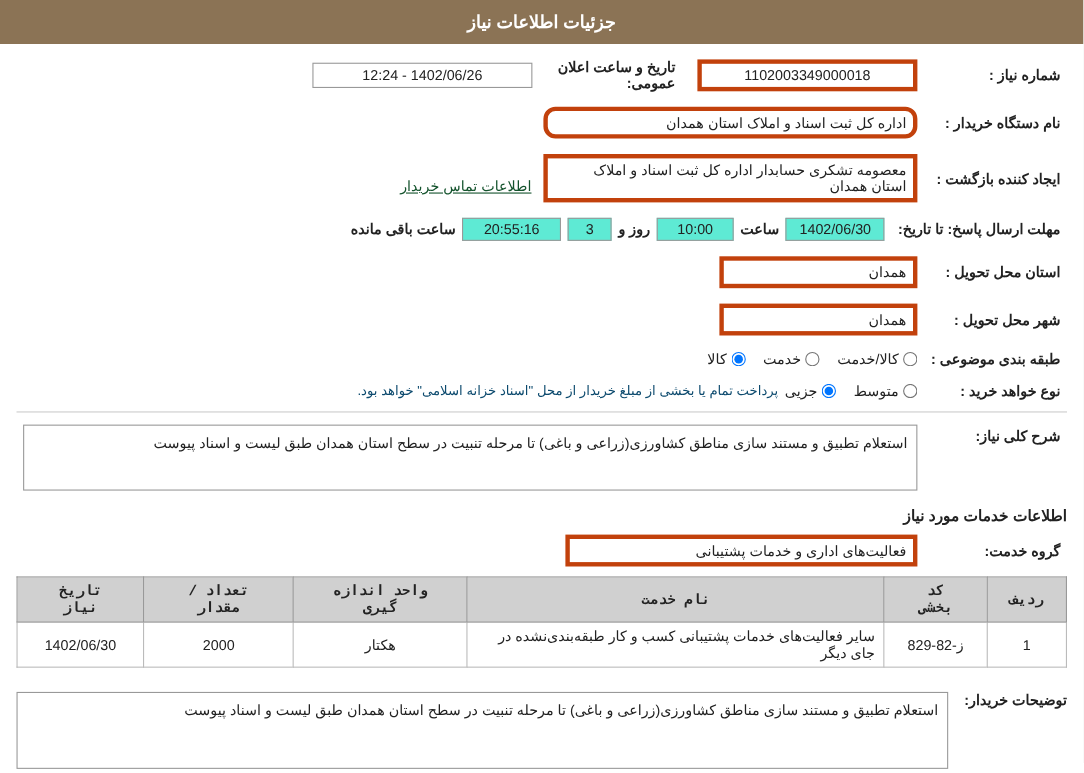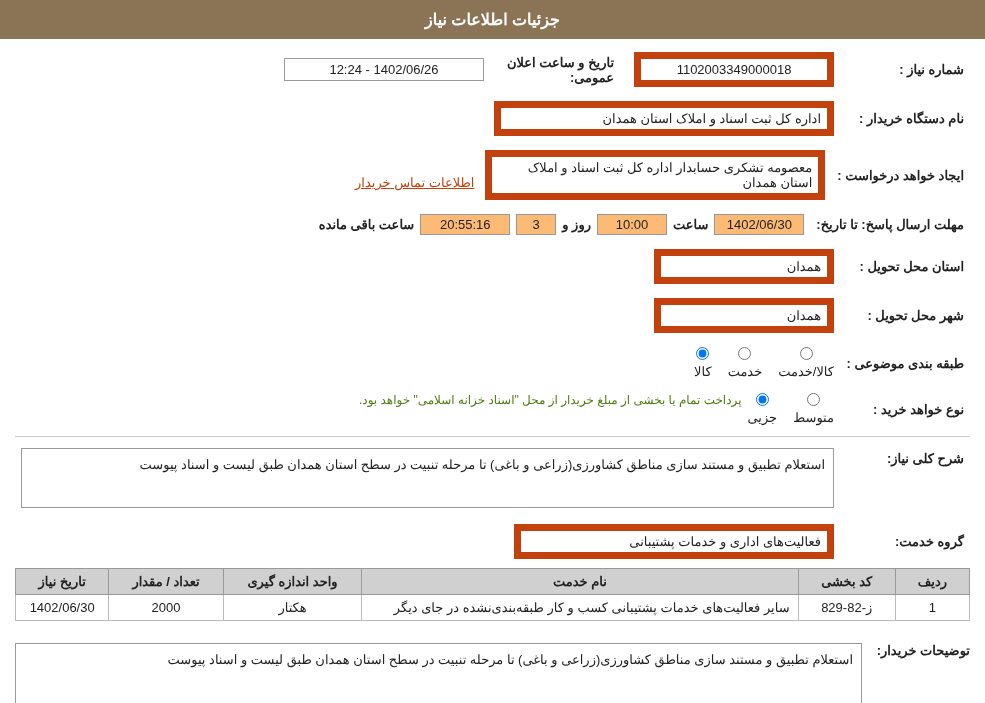--- a/index.html
+++ b/index.html
@@ -46,38 +46,38 @@
       text-align: right;
       font-weight: bold;
       white-space: nowrap;
       width: 130px;
       color: #222;
     }
     .value-cell {
       text-align: right;
     }
     .input-box {
-      border: 7px solid #c2410c;
+      border: 4px solid #c2410c;
       padding: 3px 6px;
       background: #fff;
       min-width: 180px;
       display: inline-block;
       text-align: right;
     }
     .date-box {
       border: 1px solid #999;
       padding: 3px 6px;
       background: #fff;
       width: 200px;
       display: inline-block;
       text-align: center;
       margin-left: 39px;
     }
     .contact-link {
-      color: #c2410c;
+      color: #14532d;
       text-decoration: underline;
       cursor: pointer;
     }
     .row-flex {
       display: flex;
       align-items: center;
       gap: 6px;
     }
     .inline-label {
       font-weight: bold;
@@ -85,24 +85,23 @@
     }
     .radio-group {
       display: flex;
       gap: 16px;
       align-items: center;
     }
     .radio-item {
       display: flex;
       align-items: center;
       gap: 4px;
-      flex-direction: column;
     }
     .note-text {
-      color: #4d7c0f;
+      color: #0c4a6e;
       font-size: 12px;
     }
     .description-box {
       border: 1px solid #999;
       background: #fff;
       padding: 8px;
       min-height: 60px;
       width: 100%;
       text-align: right;
       direction: rtl;
@@ -116,20 +115,21 @@
       width: 100%;
       border-collapse: collapse;
       margin-top: 6px;
     }
     .services-table th {
       background: #d0d0d0;
       border: 1px solid #999;
       padding: 5px 20px;
       text-align: center;
       font-weight: bold;
+      font-family: Liberation Mono, monospace;
     }
     .services-table td {
       border: 1px solid #bbb;
       padding: 5px 8px;
       text-align: center;
       background: #fff;
     }
     .services-table td.text-right {
       text-align: right;
     }
@@ -173,21 +173,21 @@
       position: relative;
     }
     .divider {
       border: none;
       border-top: 1px solid #ccc;
       margin: 8px 0;
     }
     .inline-input {
       border: 1px solid #999;
       padding: 2px 5px;
-      background: #fdba74;
+      background: #5eead4;
       display: inline-block;
       text-align: center;
     }
     .narrow {
       width: 90px;
     }
     .medium {
       width: 140px;
     }
   </style>
@@ -215,30 +215,30 @@
         </td>
       </tr>
     </tbody>
       </table>
 
     <table class="info-table">
       <tbody>
           <tr>
         <td class="label-cell">نام دستگاه خریدار :</td>
         <td class="value-cell">
-          <div class="input-box" style="width:340px;">اداره کل ثبت اسناد و املاک استان همدان</div>
-        </td>
-      </tr>
-    </tbody>
-      </table>
-
-    <table class="info-table">
-      <tbody>
-          <tr>
-        <td class="label-cell">ایجاد خواهد درخواست :</td>
+          <div class="input-box" style="width:340px;border-radius:11px;">اداره کل ثبت اسناد و املاک استان همدان</div>
+        </td>
+      </tr>
+    </tbody>
+      </table>
+
+    <table class="info-table">
+      <tbody>
+          <tr>
+        <td class="label-cell">ایجاد کننده بازگشت :</td>
         <td class="value-cell">
           <div class="input-box" style="width:340px;">معصومه تشکری حسابدار اداره کل ثبت اسناد و املاک استان همدان</div>
           &nbsp;
           <span class="contact-link">اطلاعات تماس خریدار</span>
         </td>
       </tr>
     </tbody>
       </table>
 
     <table class="info-table">
@@ -336,20 +336,21 @@
           <tr>
         <td class="label-cell" style="vertical-align:top; padding-top:6px;">شرح کلی نیاز:</td>
         <td class="value-cell">
           <div class="description-box">استعلام تطبیق و مستند سازی مناطق کشاورزی(زراعی و باغی) تا مرحله تنبیت در سطح استان همدان طبق لیست و اسناد پیوست</div>
         </td>
       </tr>
     </tbody>
       </table>
 
     <div class="services-section">
+      <div class="section-title">اطلاعات خدمات مورد نیاز</div>
 
       <table class="info-table" style="margin-bottom:4px;">
         <tbody>
             <tr>
           <td class="label-cell">گروه خدمت:</td>
           <td>
             <div class="input-box" style="width:320px;">فعالیت‌های اداری و خدمات پشتیبانی</div>
           </td>
         </tr>
       </tbody>

